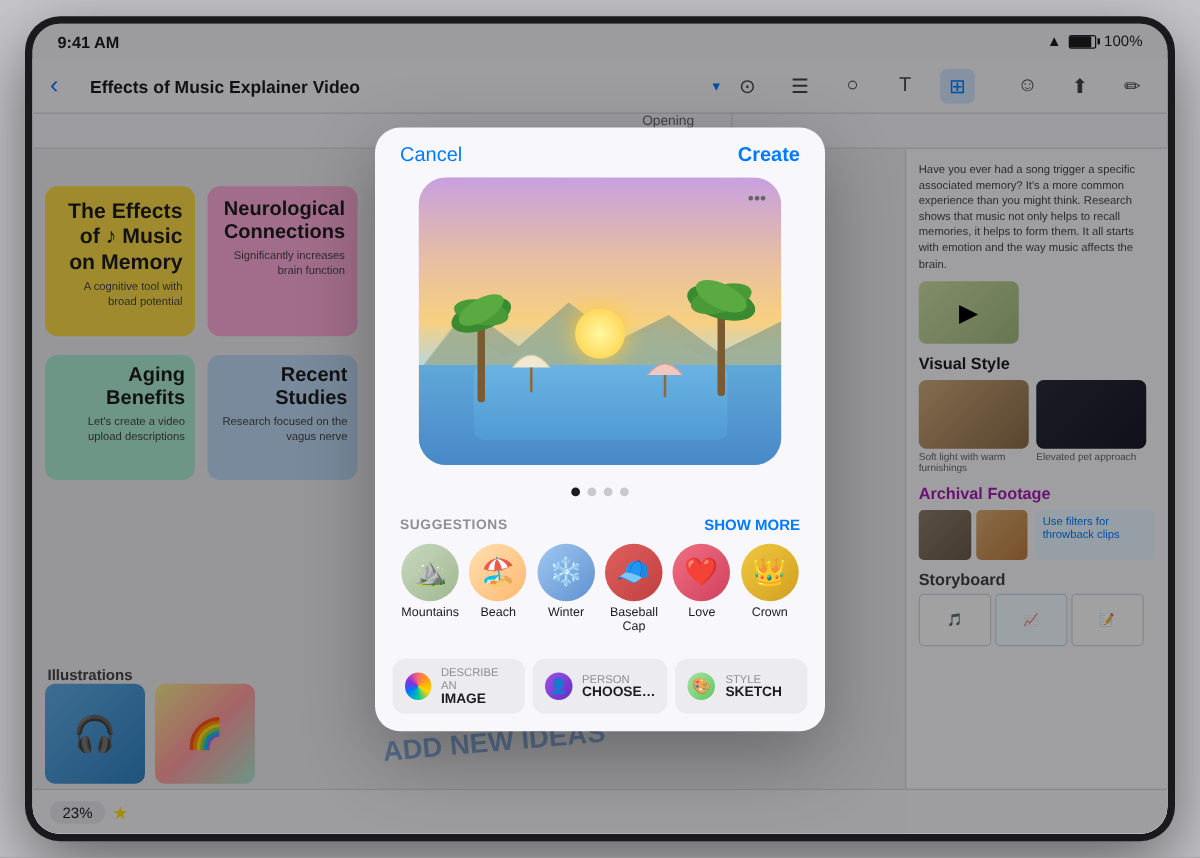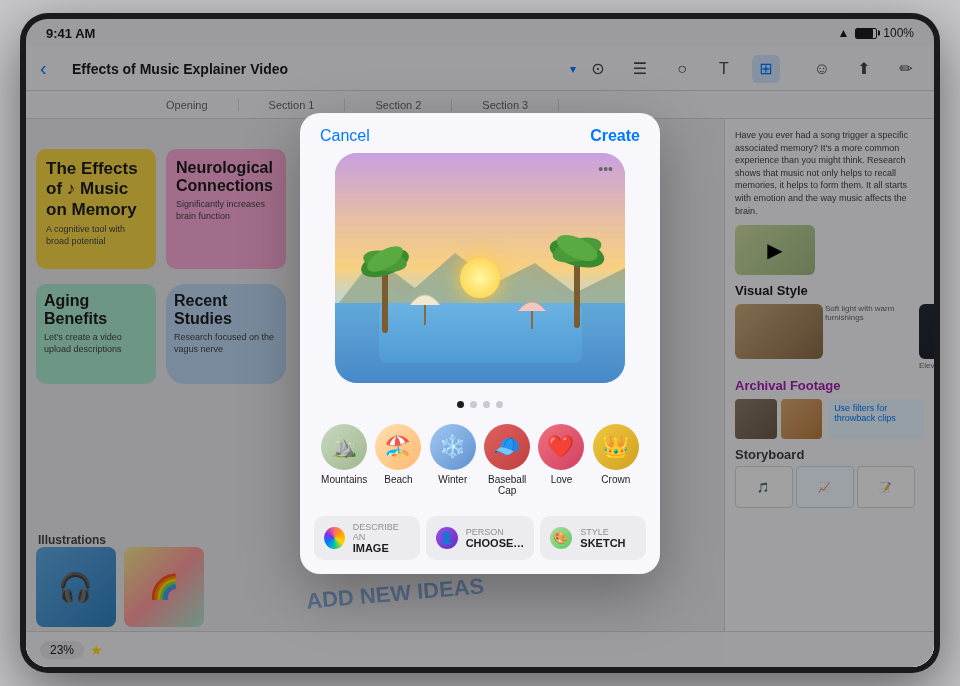--- a/index.html
+++ b/index.html
@@ -114,37 +114,39 @@
       height: 28px;
       background: rgba(242,242,247,0.9);
       border-bottom: 1px solid #d1d1d6;
       display: flex;
       align-items: center;
       padding: 0 0 0 110px;
       gap: 0;
       z-index: 49;
       font-size: 11px;
       color: #666;
+      flex-direction: column;
     }
     .section-label {
       padding: 0 30px;
       border-right: 1px solid #d1d1d6;
     }
     
     .main-content {
       position: absolute;
       top: 100px; left: 0; right: 0; bottom: 0;
       background: #e8e8ec;
       overflow: hidden;
     }
     
     .card {
       position: absolute;
       border-radius: 10px;
       font-size: 11px;
+      text-align: right;
     }
     .card-yellow {
       background: #f5d547;
       top: 30px; left: 10px;
       width: 120px; height: 120px;
       padding: 10px;
     }
     .card-yellow .card-title {
       font-size: 17px;
       font-weight: 700;
@@ -163,21 +165,20 @@
       top: 165px; left: 10px;
       width: 120px; height: 100px;
       padding: 8px;
     }
     .card-green .card-title { font-size: 16px; font-weight: 700; color: #1c1c1e; }
     .card-blue {
       background: #b8d4f0;
       top: 165px; left: 140px;
       width: 120px; height: 100px;
       padding: 8px;
-      border-radius: 19px;
     }
     .card-blue .card-title { font-size: 16px; font-weight: 700; color: #1c1c1e; }
     .card-text {
       font-size: 9px; color: #444; margin-top: 4px; line-height: 1.3;
     }
     .illus-area {
       position: absolute;
       bottom: 20px; left: 10px;
       width: 260px; height: 100px;
       display: flex; gap: 8px;
@@ -495,21 +496,21 @@
       <div class="right-panel">
 
         <div style="font-size:9px;color:#444;line-height:1.4;margin-bottom:8px;">
           Have you ever had a song trigger a specific associated memory? It's a more common experience than you might think. Research shows that music not only helps to recall memories, it helps to form them. It all starts with emotion and the way music affects the brain.
         </div>
 
         <div style="width:80px;height:50px;background:linear-gradient(135deg,#c8d8a0,#a0b880);border-radius:6px;margin-bottom:8px;display:flex;align-items:center;justify-content:center;font-size:20px;">▶</div>
 
         <div class="right-panel-title">Visual Style</div>
         <div class="right-visual-box">
-          <div style="display:flex;flex-direction:row;gap:2px;justify-content:center;">
+          <div style="display:flex;flex-direction:column;gap:2px;justify-content:center;">
             <div class="visual-thumb"></div>
             <div style="font-size:8px;color:#666;width:88px;">Soft light with warm furnishings</div>
           </div>
           <div style="display:flex;flex-direction:column;gap:2px;">
             <div class="visual-thumb2"></div>
             <div style="font-size:8px;color:#666;width:88px;">Elevated pet approach</div>
           </div>
         </div>
 
         <div class="archival-title">Archival Footage</div>
@@ -585,20 +586,24 @@
         </div>
 
         <div class="pagination-dots">
           <div class="dot active"></div>
           <div class="dot"></div>
           <div class="dot"></div>
           <div class="dot"></div>
         </div>
 
         <div class="suggestions-section">
+          <div class="suggestions-header">
+            <span class="suggestions-label">SUGGESTIONS</span>
+            <span class="show-more">SHOW MORE</span>
+          </div>
           <div class="suggestions-row">
             <div class="suggestion-item">
               <div class="suggestion-icon si-mountains">⛰️</div>
               <span class="suggestion-label">Mountains</span>
             </div>
             <div class="suggestion-item">
               <div class="suggestion-icon si-beach">🏖️</div>
               <span class="suggestion-label">Beach</span>
             </div>
             <div class="suggestion-item">

